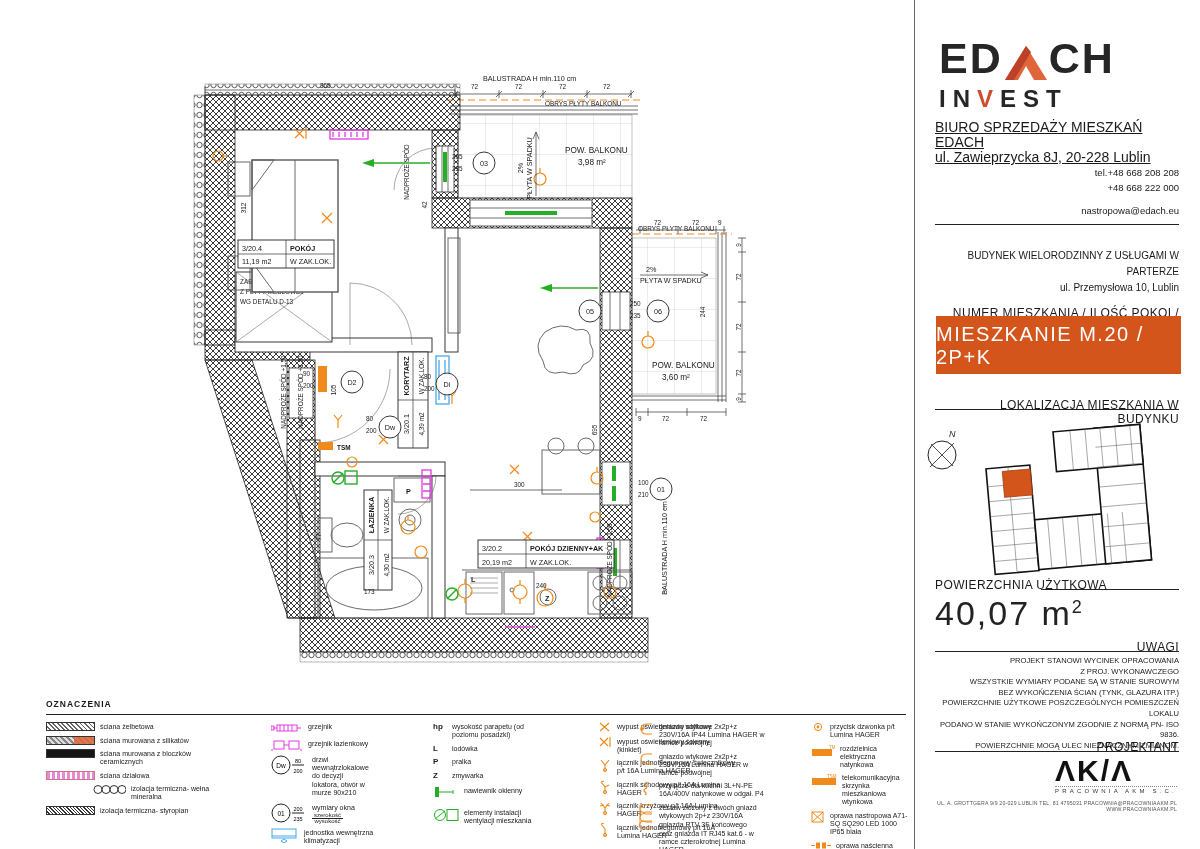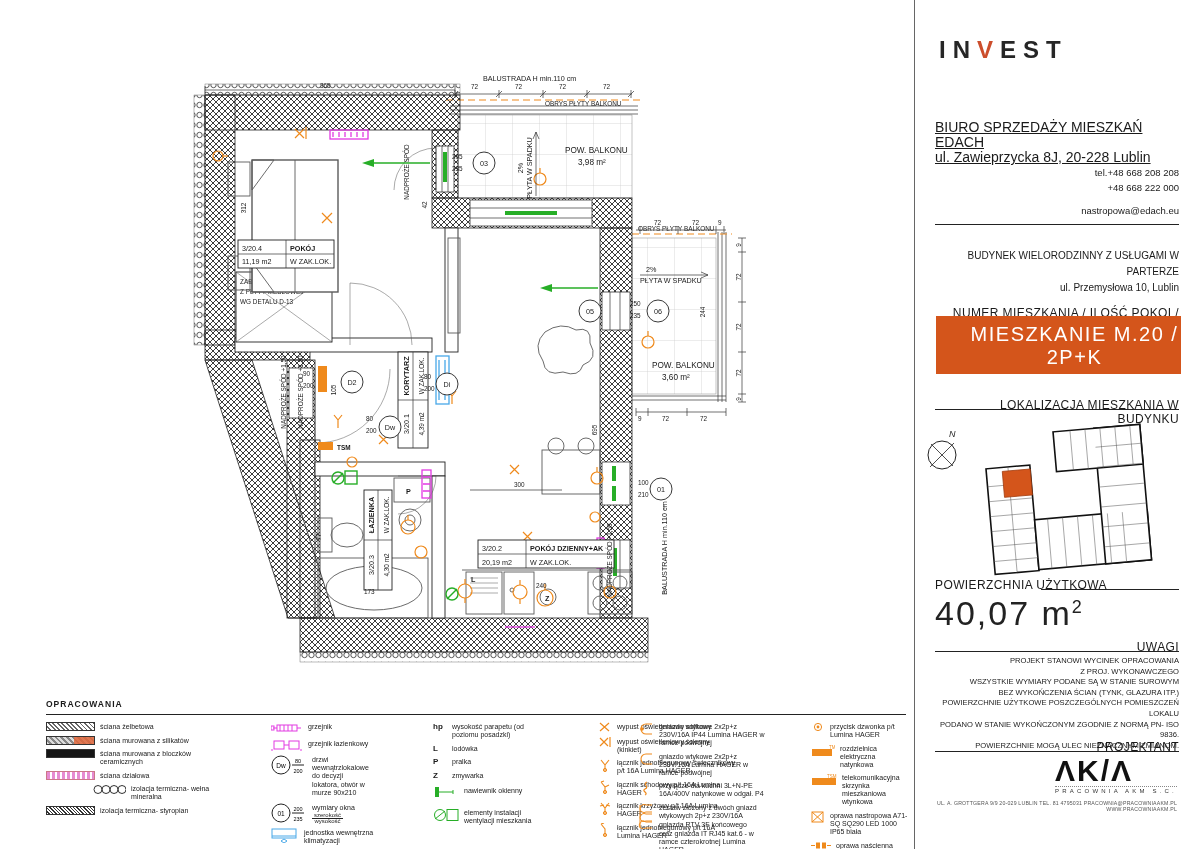--- a/index.html
+++ b/index.html
@@ -54,21 +54,21 @@
   .logo .l2{font-size:24px;font-weight:800;letter-spacing:7px;color:#262626;margin-top:2px;}
   .logo .lv{color:#cc4e2c;}
   .addr{position:absolute;left:20px;right:22px;top:120px;text-align:left;font-size:14px;line-height:15px;text-decoration:underline;}
   .phones{position:absolute;left:20px;right:22px;top:165px;text-align:right;font-size:9.5px;line-height:15px;}
   .email{position:absolute;left:20px;right:22px;top:205px;text-align:right;font-size:9.5px;}
   .hr1{position:absolute;left:20px;right:22px;top:224px;border-top:1px solid #222;}
   .bldg{position:absolute;left:10px;right:22px;top:248px;text-align:right;font-size:10px;line-height:16px;}
   .cap{font-size:12px;letter-spacing:.4px;}
   .cap-num{position:absolute;left:20px;right:22px;top:306px;text-align:right;}
   .unitbox{position:absolute;left:21px;right:20px;top:316px;height:58px;background:#d4551b;color:#fff;}
-  .unitbox .u1{font-size:20px;letter-spacing:1.5px;text-align:center;margin-top:7px;padding-left:32px;}
+  .unitbox .u1{font-size:20px;letter-spacing:1.5px;margin-top:7px;}
   .unitbox .u2{font-size:20px;letter-spacing:1.5px;text-align:right;padding-right:14px;margin-top:3px;}
   .cap-loc{position:absolute;left:20px;right:22px;top:398px;text-align:right;}
   .hr2{position:absolute;left:20px;right:22px;top:409px;border-top:1px solid #222;}
   .mapwrap{position:absolute;left:0;top:0;}
   .cap-area{position:absolute;left:20px;right:22px;top:578px;text-align:left;}
   .hr3{position:absolute;left:126px;right:22px;top:589px;border-top:1px solid #222;}
   .areaval{position:absolute;left:20px;right:20px;top:594px;text-align:left;font-size:34px;letter-spacing:2px;color:#222;}
   .areaval sup{font-size:18px;}
   .cap-uwagi{position:absolute;left:20px;right:22px;top:640px;text-align:right;}
   .hr4{position:absolute;left:20px;right:22px;top:651px;border-top:1px solid #222;}
@@ -379,21 +379,21 @@
     <text class="f6" x="424" y="379">80</text>
     <text class="f6" x="424" y="391">200</text>
     <circle class="bub" cx="390" cy="427" r="11"></circle>
         <text class="f7" x="390" y="430" text-anchor="middle">Dw</text>
     <text class="f6" x="366" y="421">80</text>
     <text class="f6" x="366" y="433">200</text>
   </g>
 </svg>
 
 <div class="legend">
-  <div class="lg-title">OPRACOWANIA</div>
+  <div class="lg-title">OZNACZENIA</div>
   <div class="lg-rule"></div>
 
   <div class="lg-col" style="left:0;width:172px">
     <div class="li">
           <span class="sym sw sw-zelbet"></span>
           <span class="txt">ściana żelbetowa</span>
         </div>
     <div class="li">
           <span class="sym sw sw-silikat"></span>
           <span class="txt">ściana murowana z silikatów</span>
@@ -693,20 +693,28 @@
       <span class="txt">
             <div>gniazdo wtykowe 2p+z IP55 szare p/t odporne na UV</div>
             <div>PLEX055 Legrand (balkon)</div>
           </span>
         </div>
   </div>
 </div>
 
 <div class="panel">
   <div class="logo">
+    <div class="l1">
+          <span>ED</span>
+          <svg class="tri" width="42" height="34" viewBox="0 0 42 34">
+            <polygon points="0,34 21,0 42,34 29,34 21,20 13,34" fill="#e0653a"></polygon>
+            <polygon points="0,34 21,0 26,6 9,34" fill="#bb4229"></polygon>
+          </svg>
+          <span>CH</span>
+        </div>
     <div class="l2"><span>IN</span><span class="lv">V</span><span>EST</span></div>
   </div>
   <div class="addr">
     <div>BIURO SPRZEDAŻY MIESZKAŃ EDACH</div>
     <div>ul. Zawieprzycka 8J, 20-228 Lublin</div>
   </div>
   <div class="phones">
     <div>tel.+48 668 208 208</div>
     <div>+48 668 222 000</div>
   </div>

